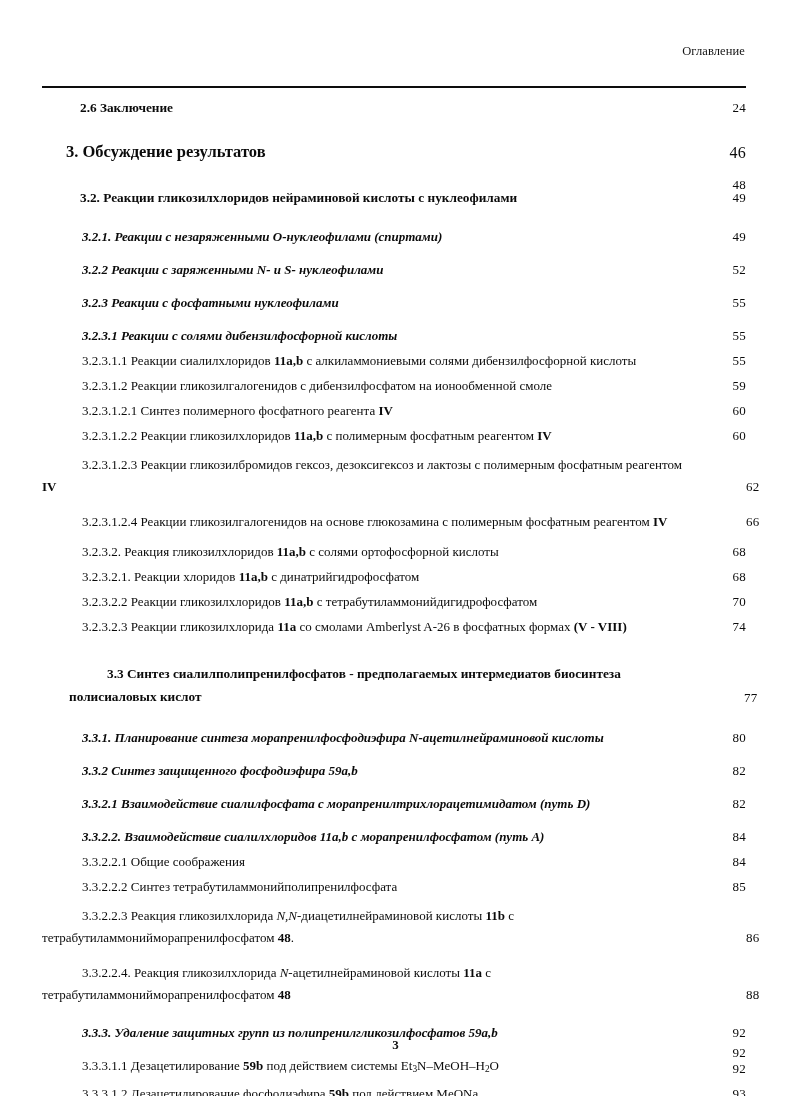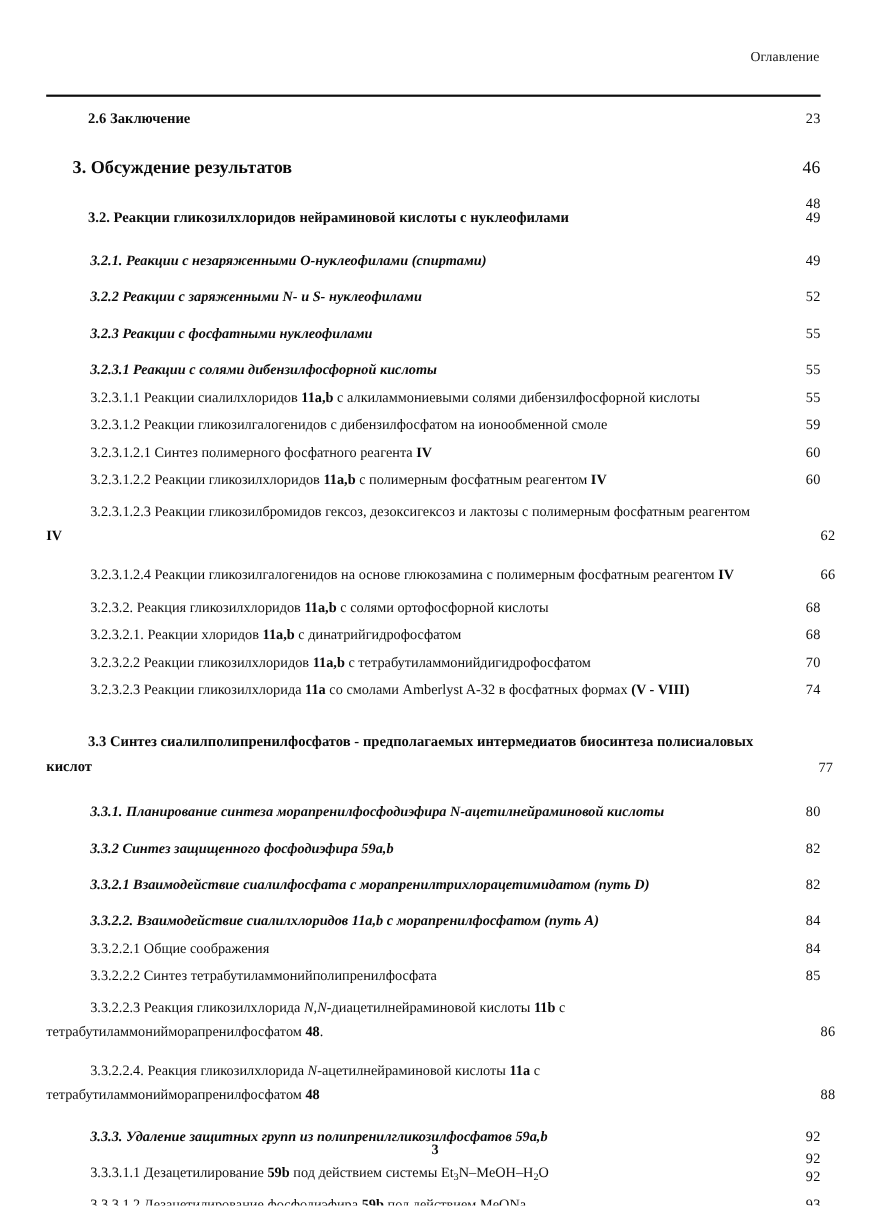--- a/index.html
+++ b/index.html
@@ -104,20 +104,21 @@
   }
   .lvl-h2 .pg { font-weight: normal; }
 
   .lvl-h2-wrap {                  
     font-size: 13.3px;
     font-weight: bold;
     padding-left: 0;
     text-indent: 38px;
     margin-bottom: 22px;
     line-height: 1.72;
+    margin-left: 27px;
   }
   .lvl-h2-wrap .pg { font-weight: normal; }
 
   .lvl-i1 {                       
     font-style: italic;
     font-weight: bold;
     font-size: 13px;
     padding-left: 40px;
     margin-bottom: 12px;
     margin-top: 20px;
@@ -163,21 +164,21 @@
 <div class="page">
 
   <div class="running-head">Оглавление</div>
 
   <div class="head-rule"></div>
 
   <div class="toc">
 
     <div class="entry lvl-h2">
       <span class="txt">2.6 Заключение</span>
-      <span class="pg">23</span>
+      <span class="pg">24</span>
     </div>
 
     <div class="entry lvl-h1 gap-l">
       <span class="txt">3. Обсуждение результатов</span>
       <span class="pg">46</span>
     </div>
 
     <div class="entry lvl-h2 gap-m">
       <span class="pg">48</span>
     </div>
@@ -246,21 +247,21 @@
       <span class="txt"><span>3.2.3.2.1. Реакции хлоридов </span><b>11a,b</b><span> с динатрийгидрофосфатом</span></span>
       <span class="pg">68</span>
     </div>
 
     <div class="entry lvl-p1">
       <span class="txt"><span>3.2.3.2.2 Реакции гликозилхлоридов </span><b>11a,b</b><span> с тетрабутиламмонийдигидрофосфатом</span></span>
       <span class="pg">70</span>
     </div>
 
     <div class="entry lvl-p1">
-      <span class="txt"><span>3.2.3.2.3 Реакции гликозилхлорида </span><b>11a</b><span> со смолами Amberlyst A-32 в фосфатных формах </span><b>(V - VIII)</b></span>
+      <span class="txt"><span>3.2.3.2.3 Реакции гликозилхлорида </span><b>11a</b><span> со смолами Amberlyst A-26 в фосфатных формах </span><b>(V - VIII)</b></span>
       <span class="pg">74</span>
     </div>
 
     <div class="entry lvl-h2-wrap wrapped gap-l">
       <span class="txt">3.3 Синтез сиалилполипренилфосфатов - предполагаемых интермедиатов биосинтеза полисиаловых кислот</span>
       <span class="pg">77</span>
     </div>
 
     <div class="entry lvl-i1">
       <span class="txt">3.3.1. Планирование синтеза морапренилфосфодиэфира N-ацетилнейраминовой кислоты</span>

